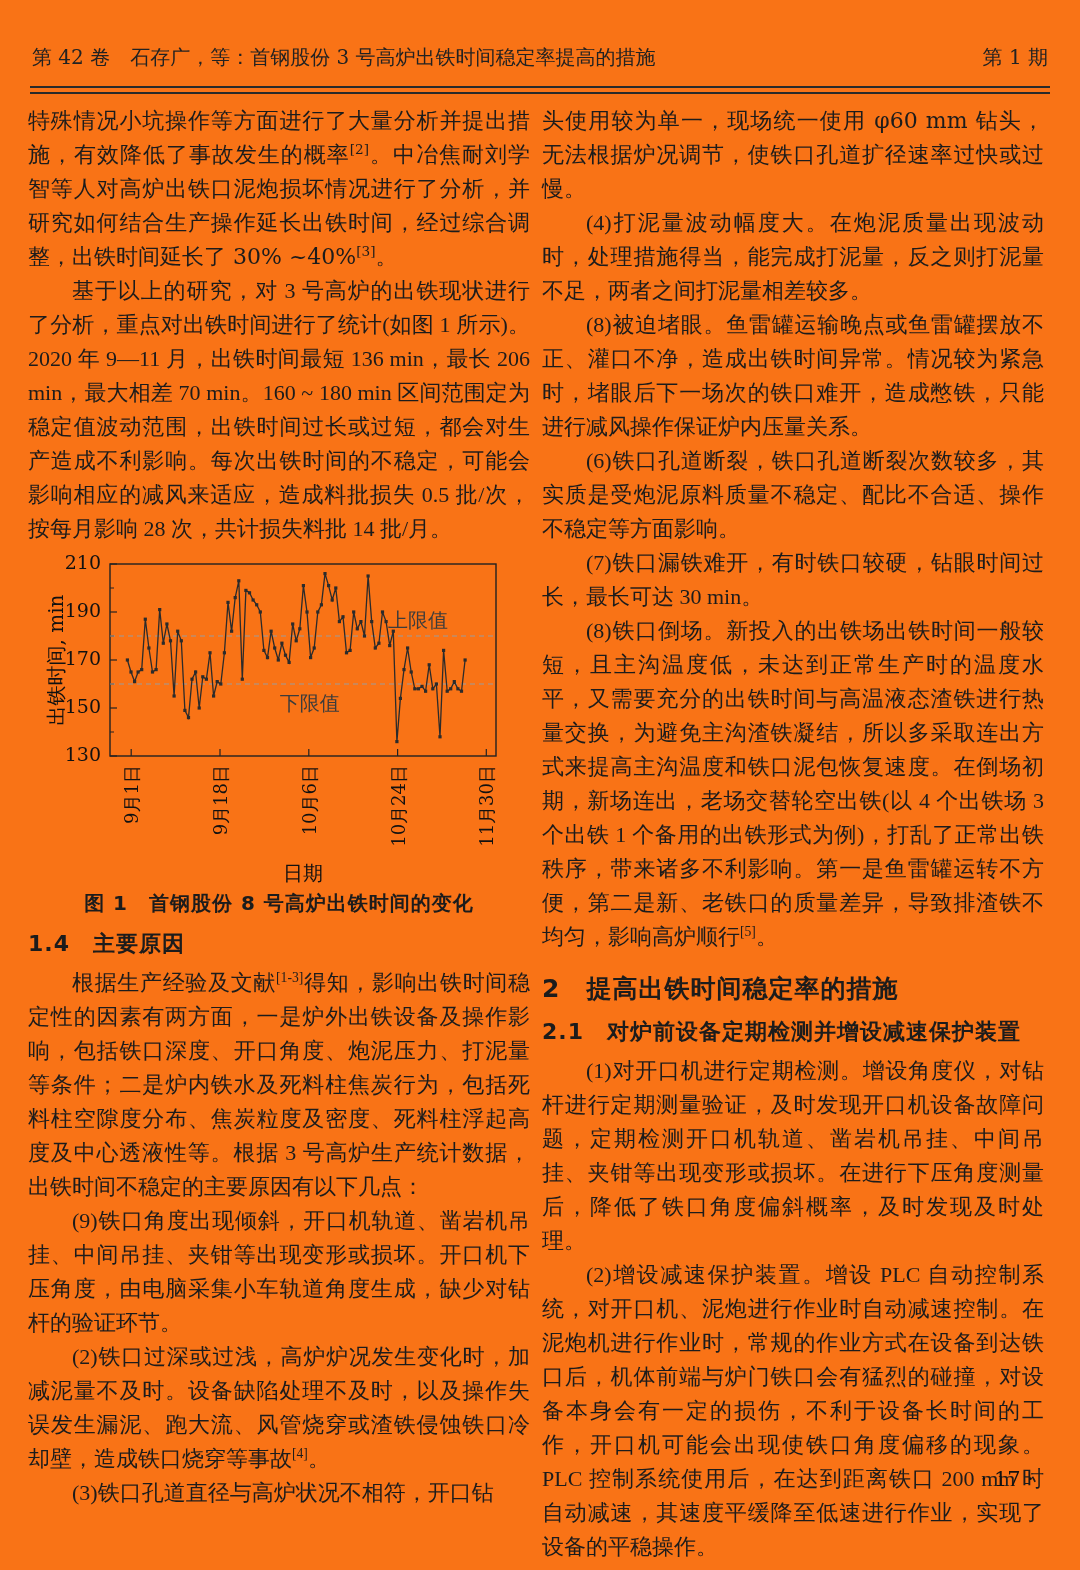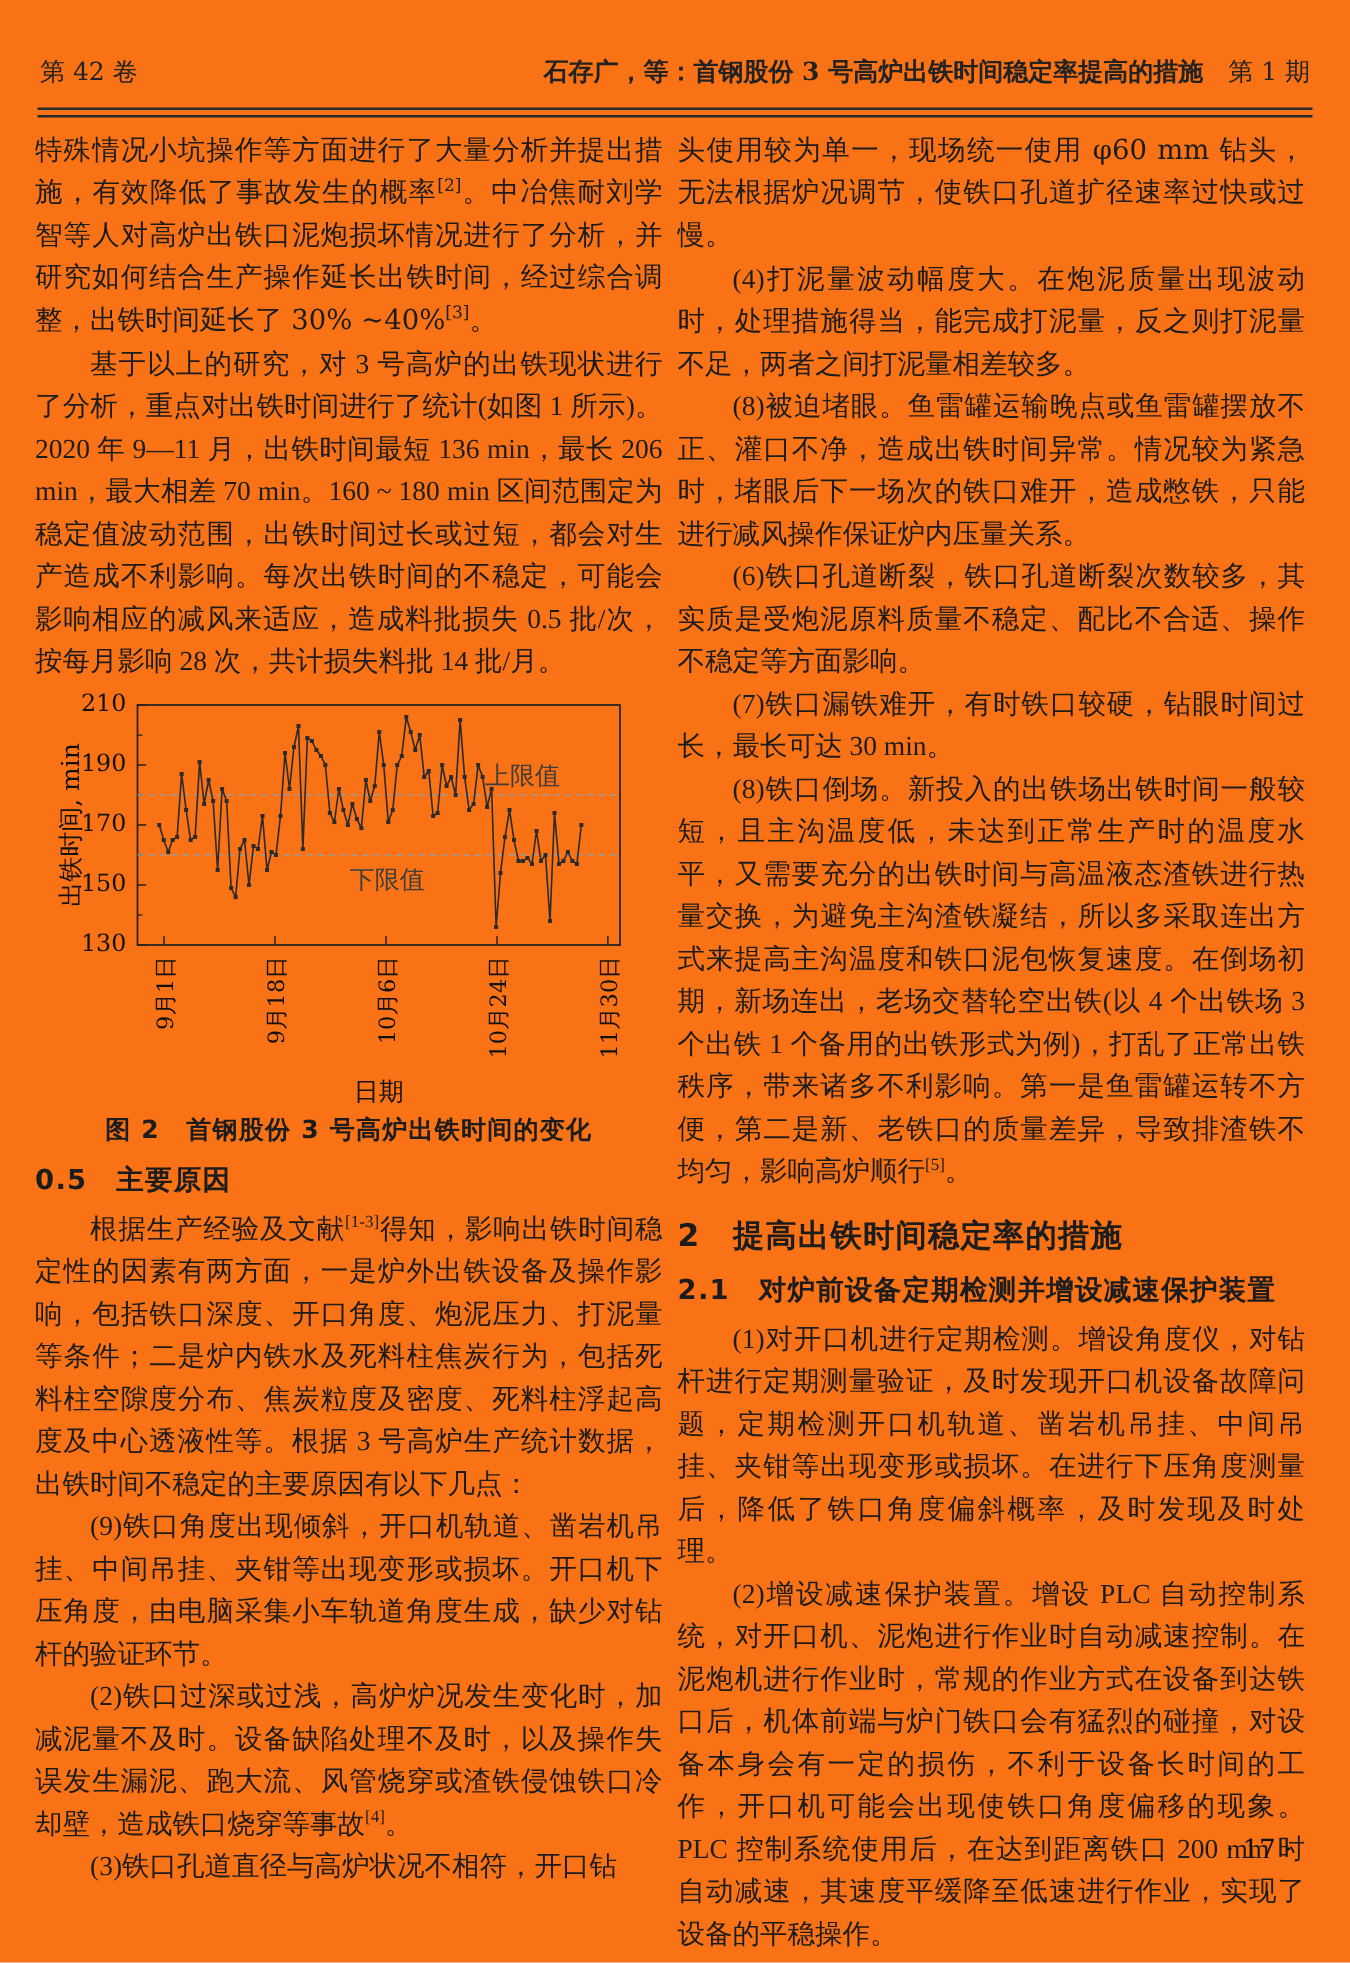--- a/index.html
+++ b/index.html
@@ -7,21 +7,21 @@
     position:relative; width:1080px; height:1570px; margin:0 auto;
     background:#f97316; overflow:hidden;
     font-family:"DejaVu Serif","Liberation Serif",serif;
     color:#1c1c1c;
   }
   .header{
     position:absolute; top:44px; left:32px; right:32px;
     display:flex; justify-content:space-between; align-items:baseline;
     font-size:20px; color:#222; white-space:nowrap;
   }
-  .header .hc{flex:1; text-align:right; padding:0 20px;font-weight:bold;}
+  .header .hc{flex:1; text-align:left; padding:0 20px;}
   .double-rule{
     position:absolute; top:86px; left:30px; right:30px; height:4px;
     border-top:2px solid #2a2a2a; border-bottom:2px solid #2a2a2a;
   }
   .columns{
     position:absolute; top:104px; left:28px; width:1026px;
     display:flex; gap:12px;
   }
   .col{width:502px;}
   .body-p{
@@ -187,23 +187,23 @@
             <rect x="398.0" y="94.8" width="3.2" height="3.2" fill="#2b2b2b"></rect>
             <rect x="401.6" y="135.6" width="3.2" height="3.2" fill="#2b2b2b"></rect>
             <rect x="405.1" y="133.2" width="3.2" height="3.2" fill="#2b2b2b"></rect>
             <rect x="408.7" y="126.0" width="3.2" height="3.2" fill="#2b2b2b"></rect>
             <rect x="412.3" y="133.2" width="3.2" height="3.2" fill="#2b2b2b"></rect>
             <rect x="415.9" y="135.6" width="3.2" height="3.2" fill="#2b2b2b"></rect>
             <rect x="419.5" y="104.4" width="3.2" height="3.2" fill="#2b2b2b"></rect>
             <text transform="translate(19,106) rotate(-90)" text-anchor="middle" font-size="20" fill="#111">出铁时间, min</text>
             <text x="259" y="326" text-anchor="middle" font-size="20" fill="#111">日期</text>
           </svg>
-          <div class="fig-caption">图 2　首钢股份 3 号高炉出铁时间的变化</div>
+          <div class="fig-caption">图 1　首钢股份 8 号高炉出铁时间的变化</div>
         </div>
-        <div class="h-sub">0.5　主要原因</div>
+        <div class="h-sub">1.4　主要原因</div>
         <p class="body-p indent">根据生产经验及文献<sup>[1-3]</sup>得知，影响出铁时间稳定性的因素有两方面，一是炉外出铁设备及操作影响，包括铁口深度、开口角度、炮泥压力、打泥量等条件；二是炉内铁水及死料柱焦炭行为，包括死料柱空隙度分布、焦炭粒度及密度、死料柱浮起高度及中心透液性等。根据 3 号高炉生产统计数据，出铁时间不稳定的主要原因有以下几点：</p>
         <p class="body-p indent">(9)铁口角度出现倾斜，开口机轨道、凿岩机吊挂、中间吊挂、夹钳等出现变形或损坏。开口机下压角度，由电脑采集小车轨道角度生成，缺少对钻杆的验证环节。</p>
         <p class="body-p indent">(2)铁口过深或过浅，高炉炉况发生变化时，加减泥量不及时。设备缺陷处理不及时，以及操作失误发生漏泥、跑大流、风管烧穿或渣铁侵蚀铁口冷却壁，造成铁口烧穿等事故<sup>[4]</sup>。</p>
         <p class="body-p indent">(3)铁口孔道直径与高炉状况不相符，开口钻</p>
       </div>
     <div class="col" id="right-col">
         <p class="body-p">头使用较为单一，现场统一使用 φ60 mm 钻头，无法根据炉况调节，使铁口孔道扩径速率过快或过慢。</p>
         <p class="body-p indent">(4)打泥量波动幅度大。在炮泥质量出现波动时，处理措施得当，能完成打泥量，反之则打泥量不足，两者之间打泥量相差较多。</p>
         <p class="body-p indent">(8)被迫堵眼。鱼雷罐运输晚点或鱼雷罐摆放不正、灌口不净，造成出铁时间异常。情况较为紧急时，堵眼后下一场次的铁口难开，造成憋铁，只能进行减风操作保证炉内压量关系。</p>
         <p class="body-p indent">(6)铁口孔道断裂，铁口孔道断裂次数较多，其实质是受炮泥原料质量不稳定、配比不合适、操作不稳定等方面影响。</p>

